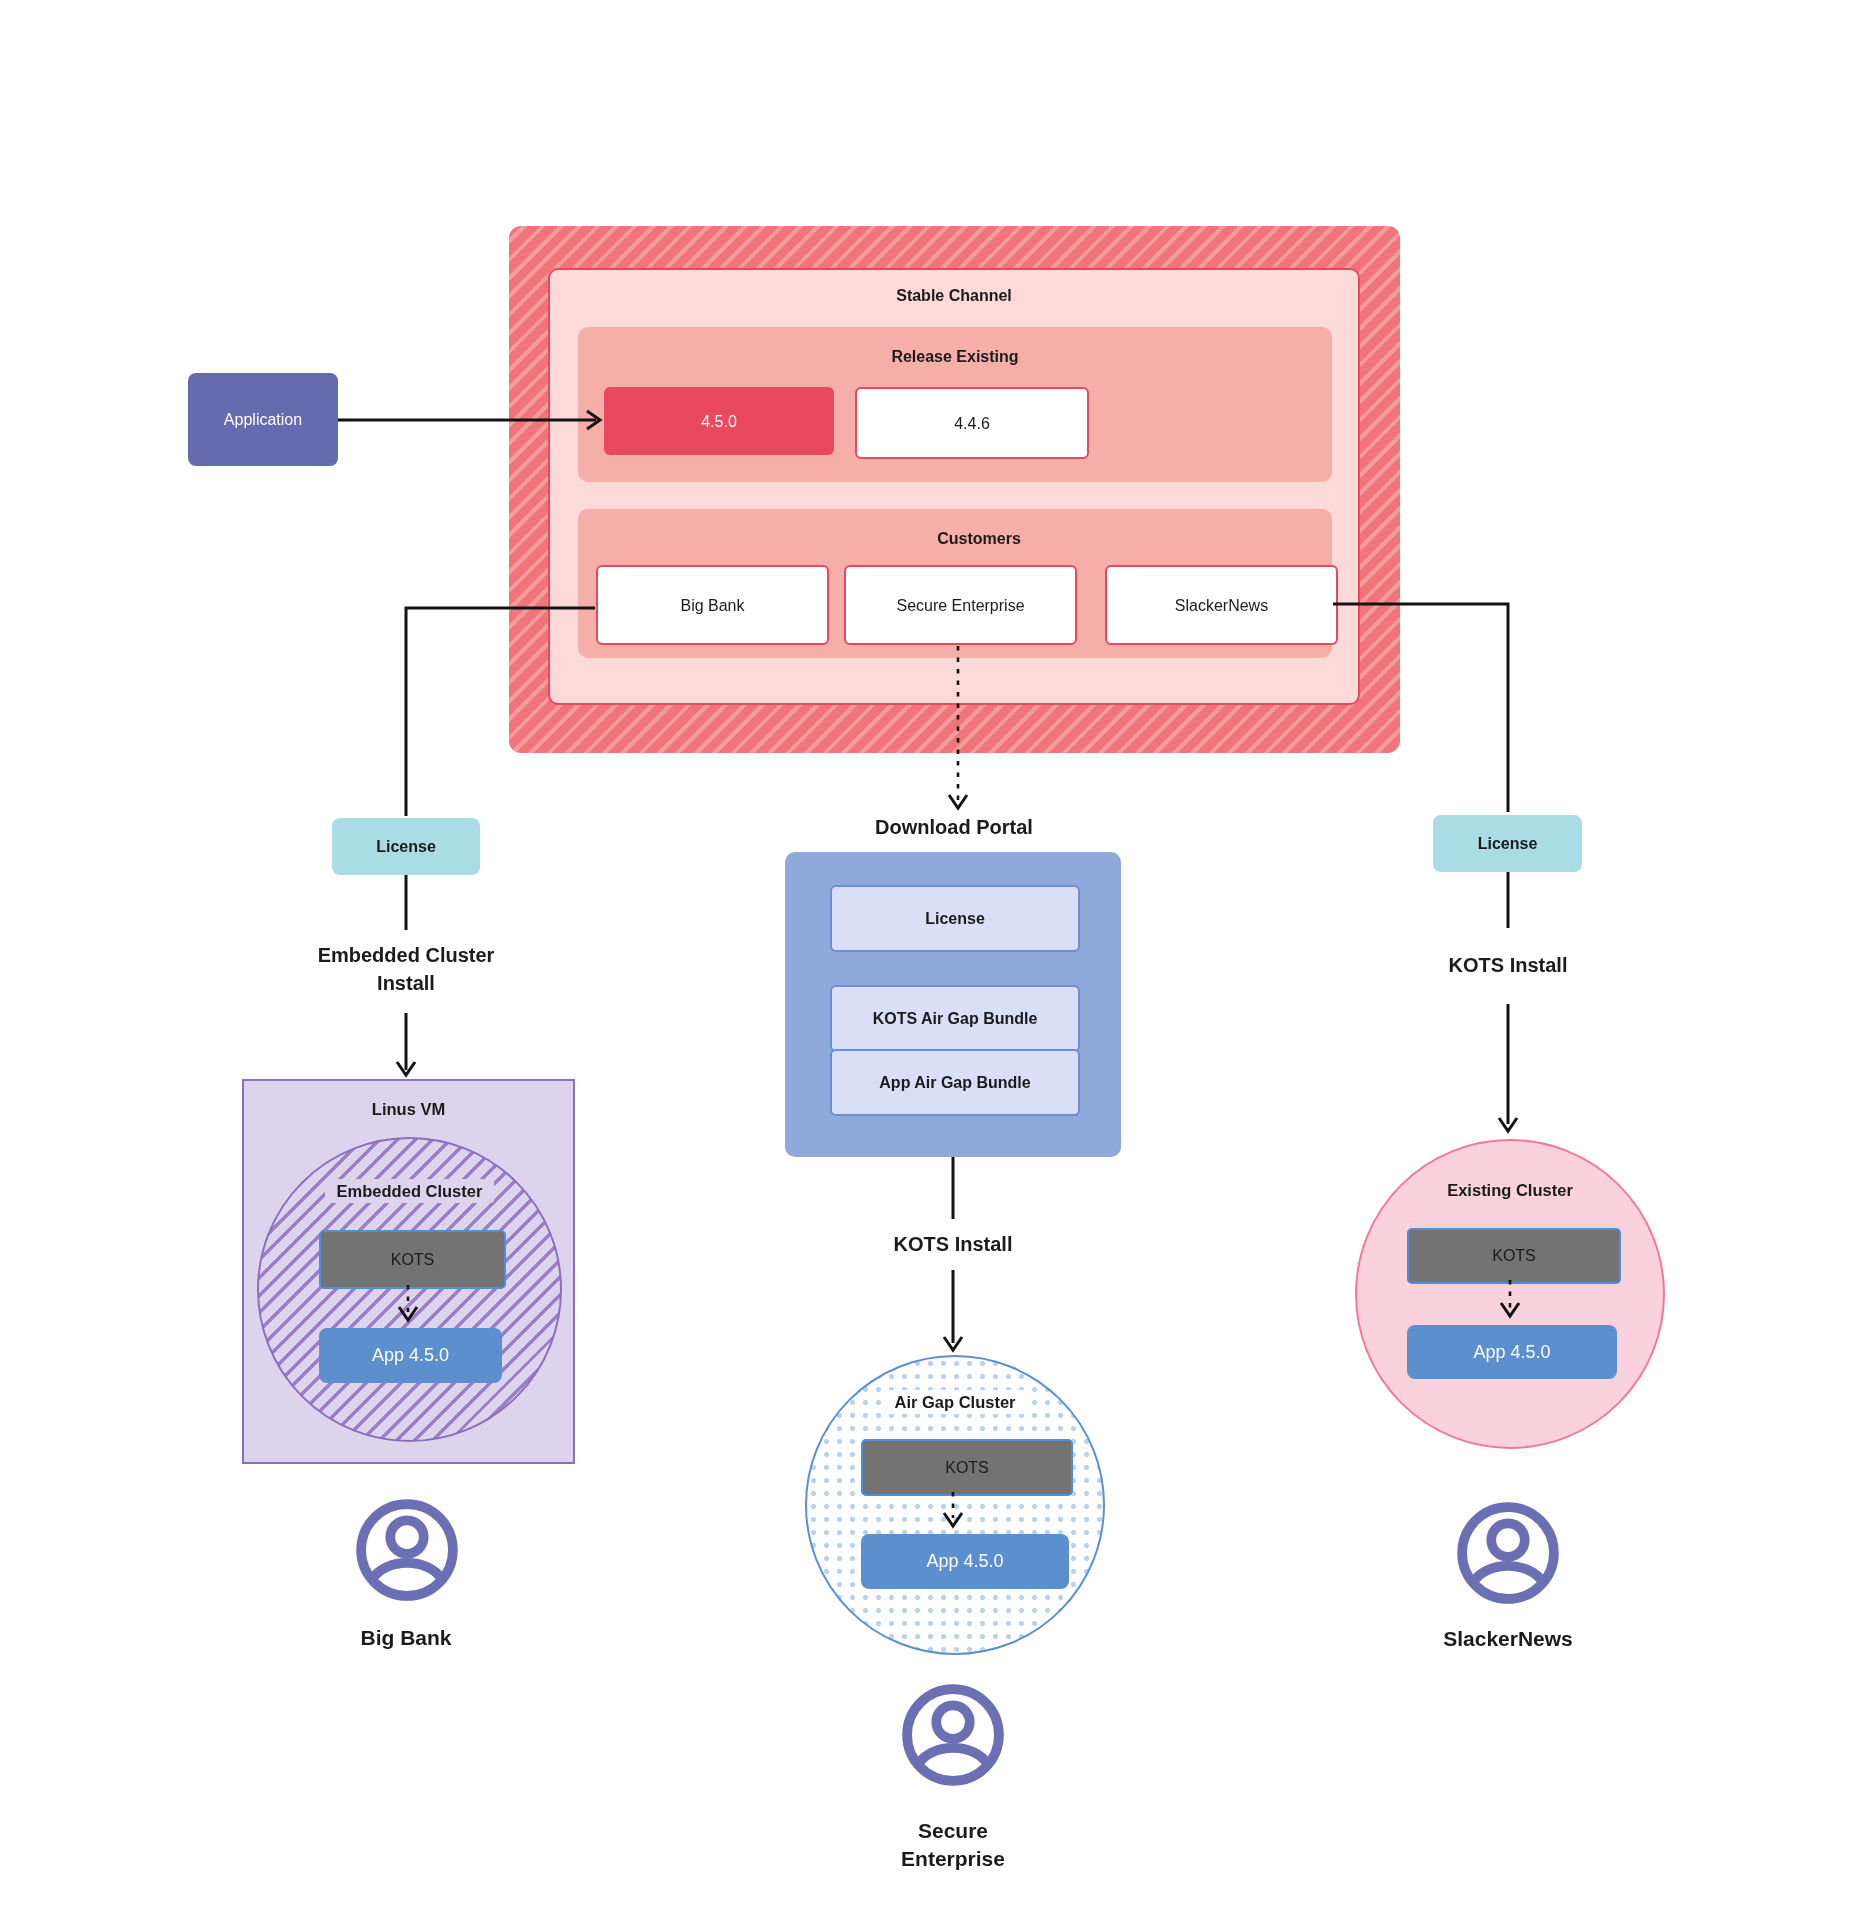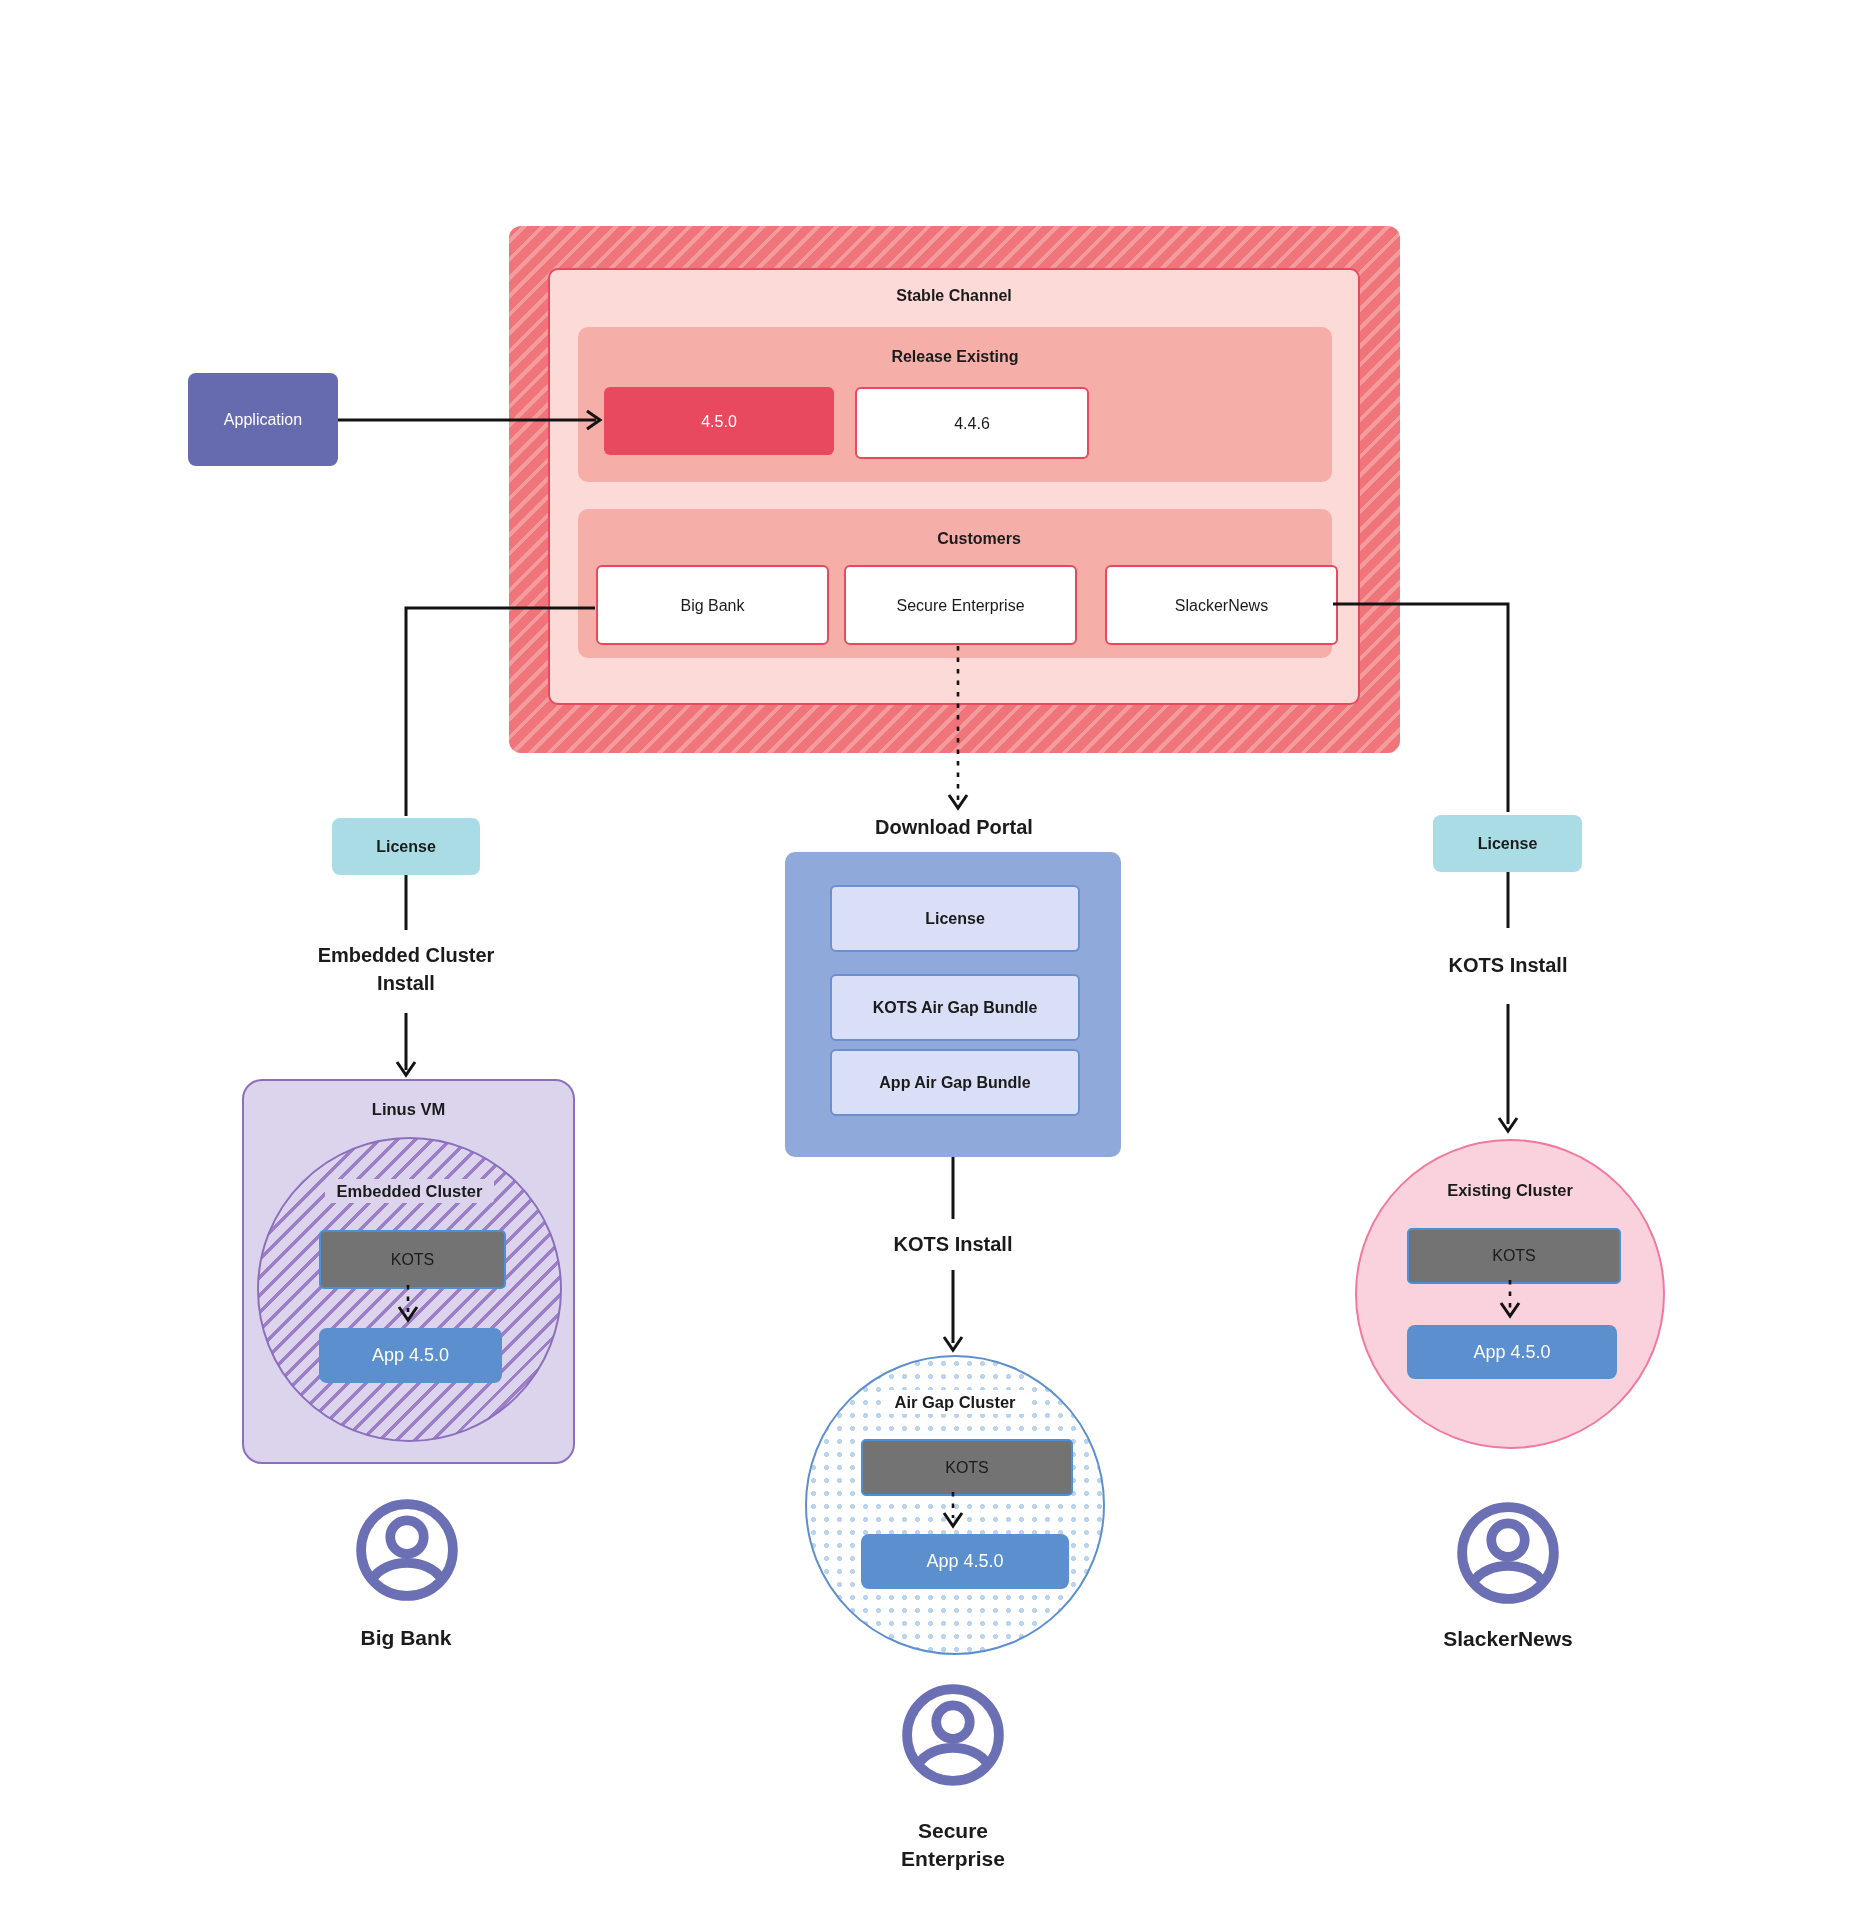--- a/index.html
+++ b/index.html
@@ -41,21 +41,21 @@
   #cust2{left:527px;top:56px;width:229px;height:76px;}
 
   
   #application{left:188px;top:373px;width:150px;height:93px;background:var(--indigo,#666AAE);
     color:#ffffff;border-radius:8px;font-size:16px;}
   .license{background:var(--teal,#A9DCE4);border-radius:8px;font-size:16px;font-weight:600;}
   #license-left{left:332px;top:818px;width:148px;height:57px;}
   .flow-label{position:absolute;text-align:center;font-size:20px;font-weight:600;line-height:28px;}
   #emb-install{left:246px;top:941px;width:320px;}
   #linusvm{left:242px;top:1079px;width:333px;height:385px;background:var(--lavender,#DCD4ED);
-    border:2.5px solid var(--purple-border,#8B6FBD);border-radius:20px;}
+    border:2.5px solid var(--purple-border,#8B6FBD);border-radius:0;}
   .inner-title{position:absolute;left:0;right:0;top:19px;text-align:center;font-size:16.5px;font-weight:600;}
   #emb-circle{
     position:absolute;left:13px;top:56px;width:305px;height:305px;border-radius:50%;box-sizing:border-box;
     border:2.5px solid var(--purple-border,#8B6FBD);
     background:repeating-linear-gradient(135deg,
       var(--lavender,#DCD4ED) 0 9px,
       var(--purple-stripe,#9C7FC6) 9px 12.5px);
   }
   .circle-label{position:absolute;left:0;right:0;text-align:center;font-size:16.5px;font-weight:600;}
   .circle-label span{padding:3px 12px;border-radius:4px;}
@@ -71,21 +71,21 @@
   #person-left{left:353px;top:1496px;}
   .persona{position:absolute;text-align:center;font-size:21px;font-weight:600;line-height:28px;}
   #label-bigbank{left:246px;top:1624px;width:320px;}
 
   
   #portal-title{left:794px;top:813px;width:320px;}
   #portal{left:785px;top:852px;width:336px;height:305px;background:var(--portal-blue,#8FA9DA);border-radius:10px;}
   .portal-item{position:absolute;left:45px;width:246px;height:63px;
     background:var(--portal-item-bg,#D9DFF6);border:2px solid var(--portal-item-border,#6C8FD1);
     border-radius:6px;font-size:16px;font-weight:600;}
-  #pi0{top:33px;} #pi1{top:122px;} #pi2{top:197px;}
+  #pi0{top:33px;} #pi1{top:133px;} #pi2{top:197px;}
   #kots-install-mid{left:793px;top:1230px;width:320px;}
   #airgap-circle{
     left:805px;top:1355px;width:300px;height:300px;border-radius:50%;
     border:2px solid var(--app-blue,#5C8FCE);
     background-color:#ffffff;
     background-image:radial-gradient(var(--dot-blue,#BBD4EE) 2.4px, rgba(255,255,255,0) 2.5px);
     background-size:13px 13px;
   }
   #airgap-label{top:36px;}
   #kots-mid{position:absolute;left:54px;top:82px;width:208px;height:53px;}

